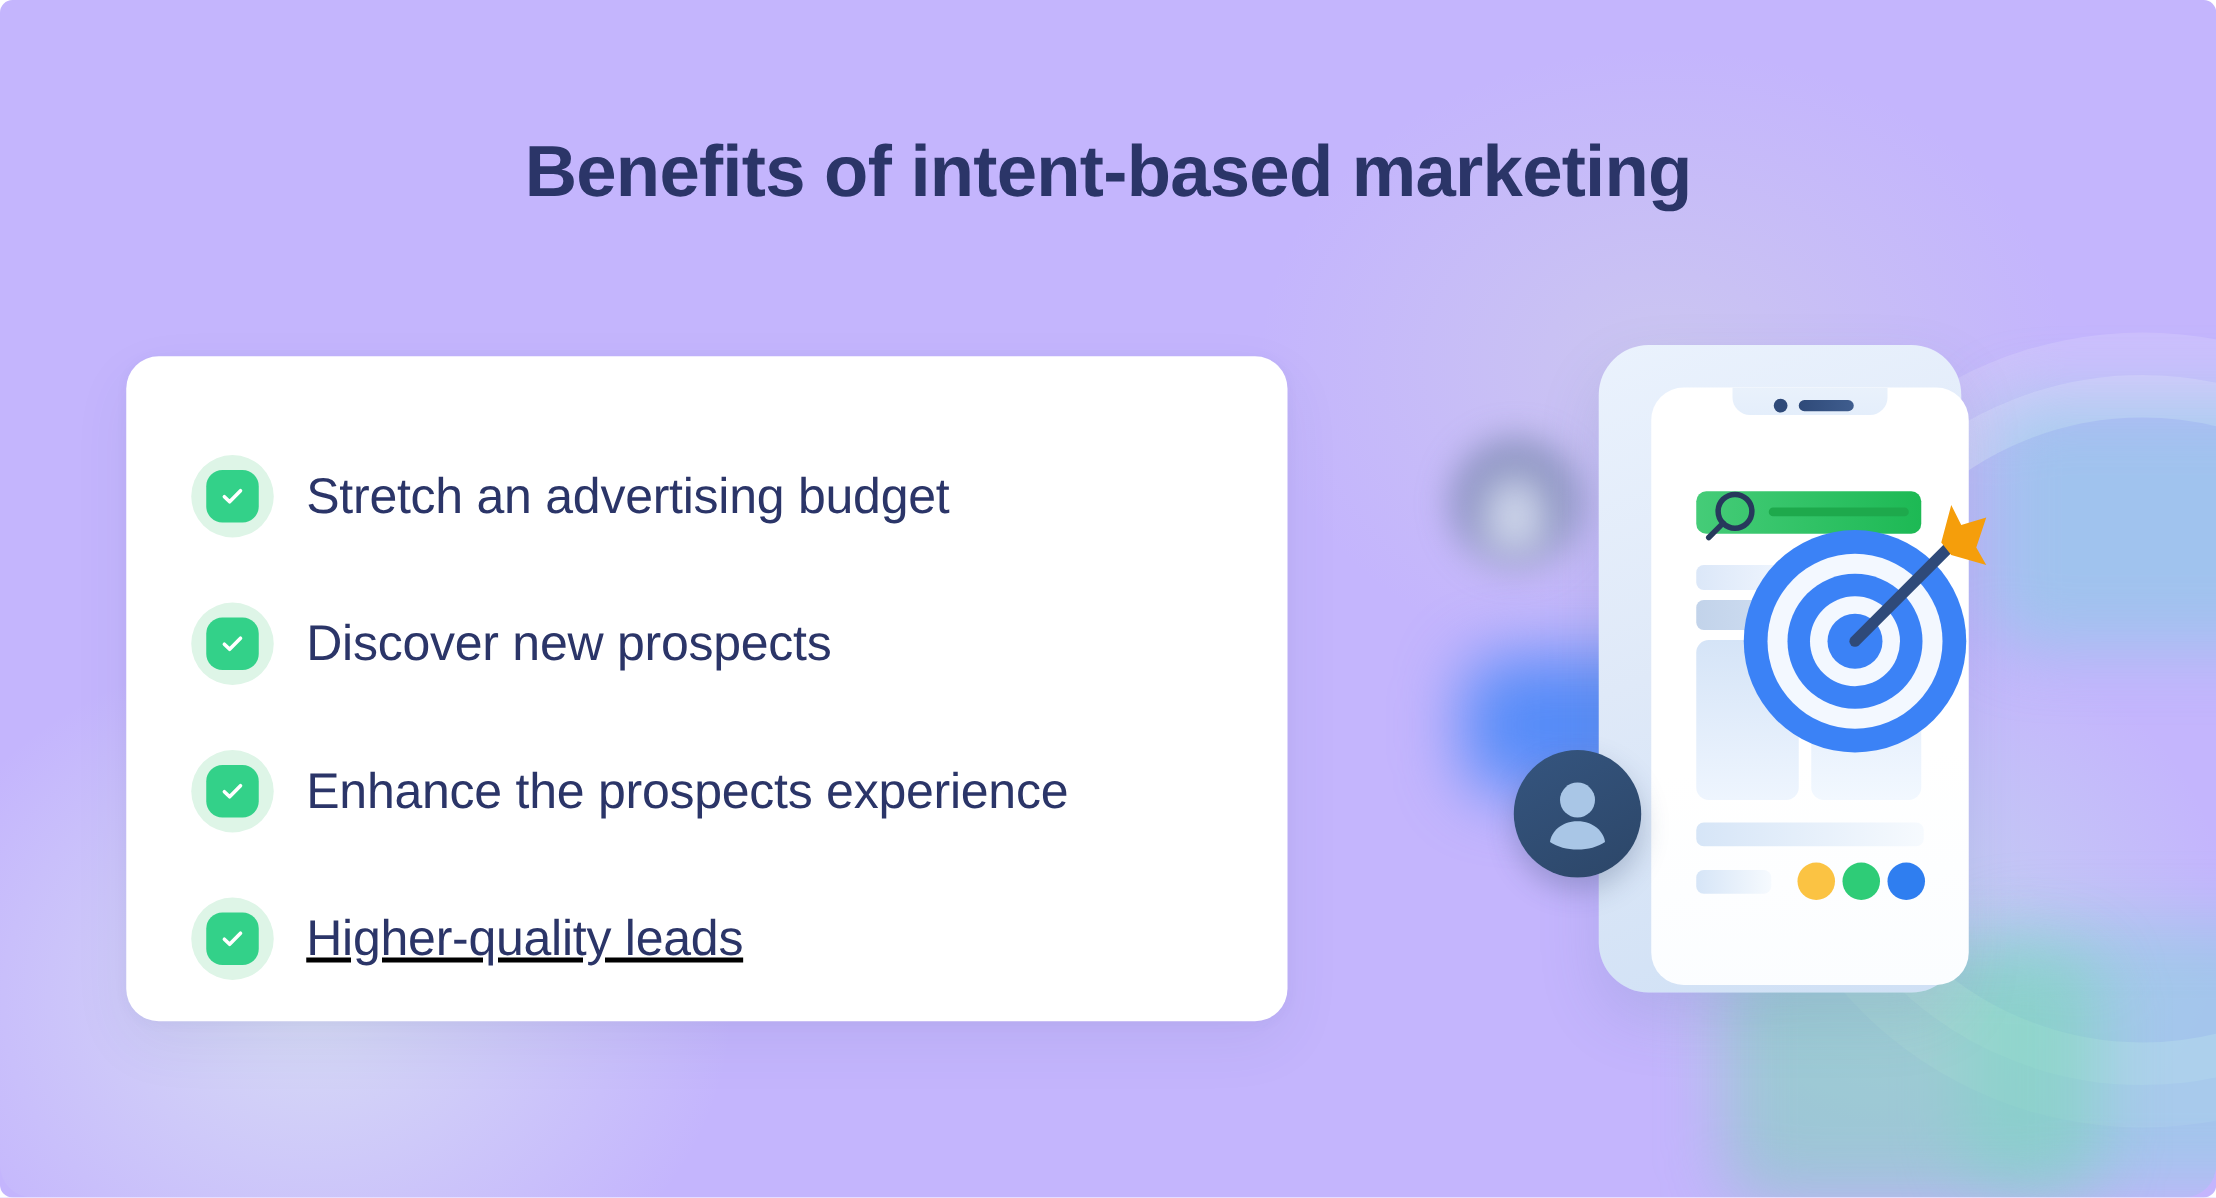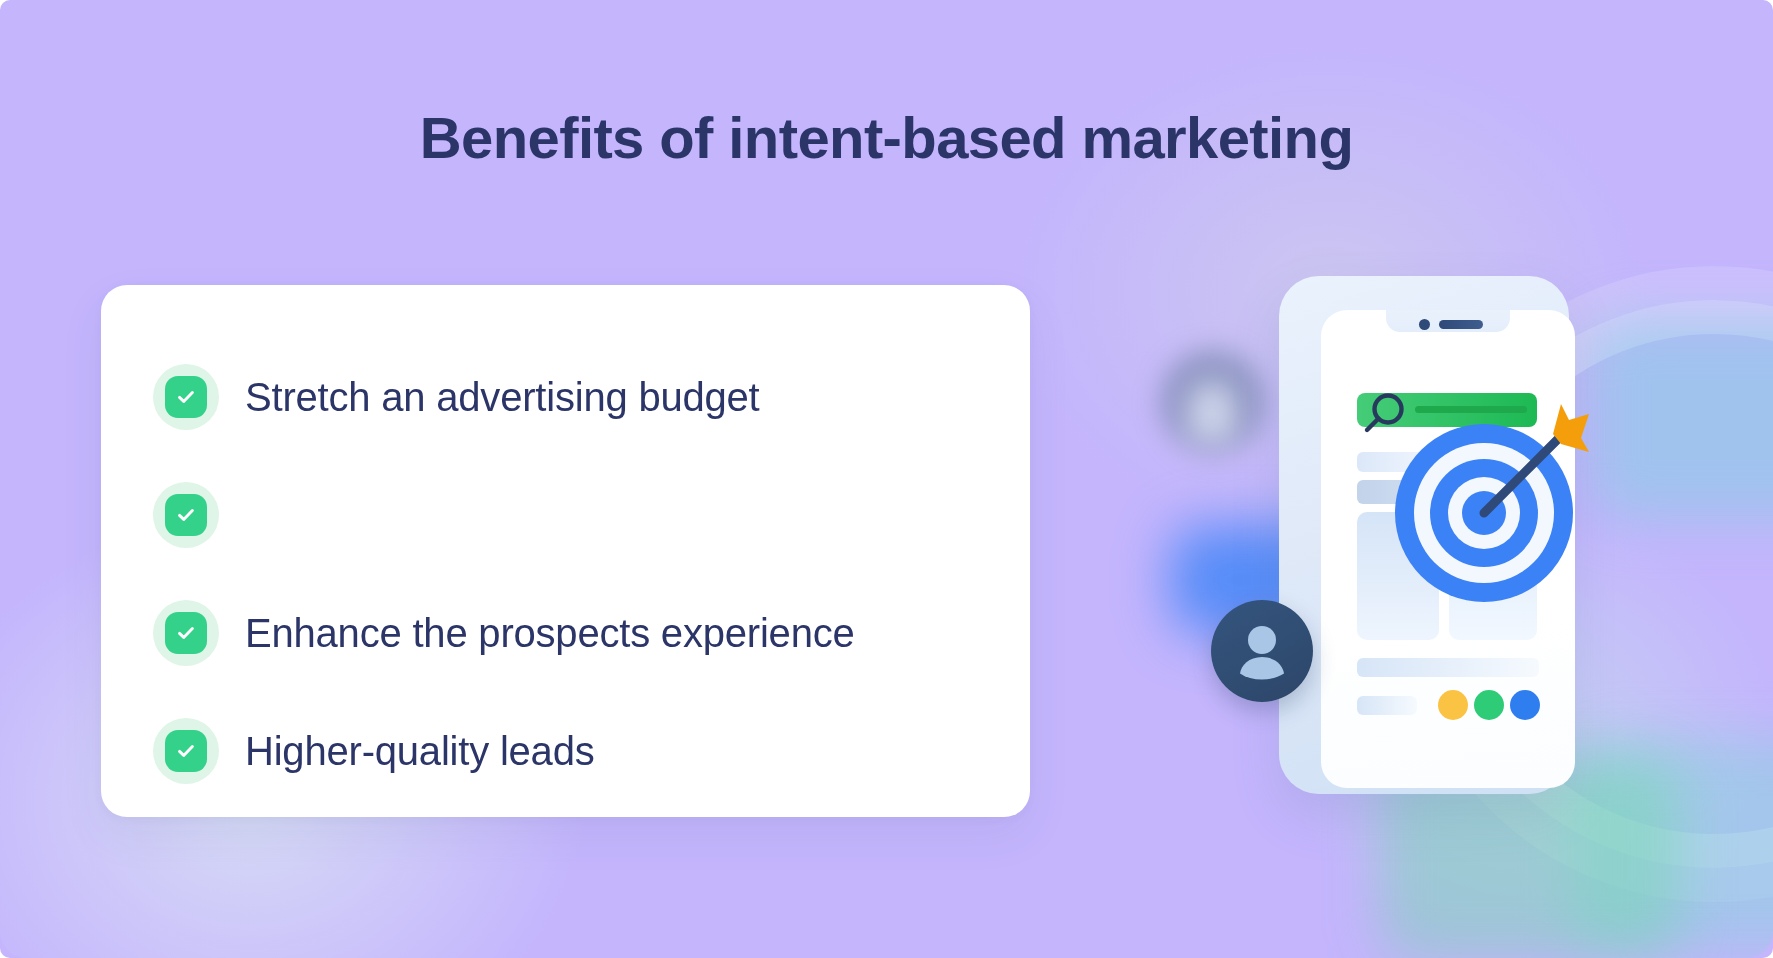--- a/index.html
+++ b/index.html
@@ -125,21 +125,21 @@
     left: 52px;
     top: 66px;
     right: 40px;
   }
   .benefit-item {
     display: flex;
     align-items: center;
     height: 92px;
     margin-bottom: 26px;
   }
-  .benefit-item:last-child { margin-bottom: 0; }
+  .benefit-item:last-child { margin-bottom: 0; text-decoration: underline; }
 
   .check-wrap {
     position: relative;
     width: 66px;
     height: 66px;
     flex: 0 0 66px;
     display: flex;
     align-items: center;
     justify-content: center;
     margin-right: 26px;
@@ -345,20 +345,21 @@
 
       <div class="benefit-item">
         <span class="check-wrap">
           <span class="check-halo"></span>
           <span class="check-box">
             <svg width="24" height="24" viewBox="0 0 24 24" aria-hidden="true">
               <path d="M5.5 12.4 L9.7 16.4 L18.4 7.6" fill="none" stroke="#ffffff" stroke-width="2.9" stroke-linecap="round" stroke-linejoin="round"></path>
             </svg>
           </span>
         </span>
+        <span class="benefit-label">Discover new prospects</span>
       </div>
 
       <div class="benefit-item">
         <span class="check-wrap">
           <span class="check-halo"></span>
           <span class="check-box">
             <svg width="24" height="24" viewBox="0 0 24 24" aria-hidden="true">
               <path d="M5.5 12.4 L9.7 16.4 L18.4 7.6" fill="none" stroke="#ffffff" stroke-width="2.9" stroke-linecap="round" stroke-linejoin="round"></path>
             </svg>
           </span>

